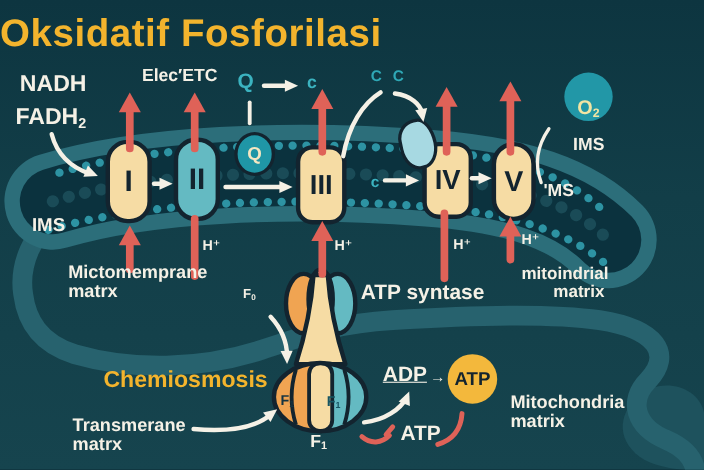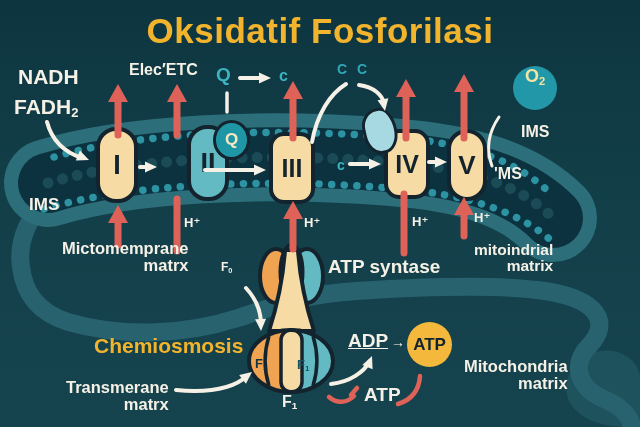--- a/index.html
+++ b/index.html
@@ -2,21 +2,21 @@
 <html><head>
 <meta charset="utf-8">
 <style>
   html,body{margin:0;padding:0;background:#0b2a32;}
   #stage{
     position:relative;width:640px;height:427px;overflow:hidden;
     background:linear-gradient(180deg,#0d3540 0%,#123e48 42%,#16444e 100%);
     font-family:"Liberation Sans","DejaVu Sans",sans-serif;
   }
   #stage svg{position:absolute;left:0;top:0;}
-  .lbl{position:absolute;font-weight:700;color:#f5f1e6;white-space:nowrap;line-height:1.05;text-align:right;}
+  .lbl{position:absolute;font-weight:700;color:#f5f1e6;white-space:nowrap;line-height:1.05;}
   .sub{font-size:0.62em;vertical-align:-0.25em;font-weight:700;}
   .cx{
     position:absolute;border:4px solid #13242f;background:#f6dca4;
     display:flex;align-items:center;justify-content:center;
     font-weight:800;color:#13242f;box-sizing:border-box;
   }
   .round{border-radius:50%;}
   .z1{z-index:1}.z2{z-index:2}.z3{z-index:3}.z4{z-index:4}
 </style>
 </head>
@@ -34,40 +34,40 @@
     <path d="M 48,183 C 130,158 262,152 390,162 C 470,168 520,185 553,218" fill="none" stroke="#0b323e" stroke-width="60" stroke-linecap="round"></path>
 
     <path d="M 54,157 C 134,133 262,127 392,137 C 468,143 515,160 549,192" fill="none" stroke="#2d93a3" stroke-width="7.5" stroke-linecap="round" stroke-dasharray="0.1 12.5"></path>
     <path d="M 44,209 C 128,184 262,178 390,188 C 468,194 522,212 556,245" fill="none" stroke="#2d93a3" stroke-width="7.5" stroke-linecap="round" stroke-dasharray="0.1 12.5"></path>
     <path d="M 48,183 C 130,158 262,152 390,162 C 470,168 520,185 553,218" fill="none" stroke="#1a4b57" stroke-width="11" stroke-linecap="round" stroke-dasharray="0.1 15"></path>
   </svg>
 
   <div class="cx z2" style="left:96px;top:127px;width:42px;height:76px;border-radius:20px;font-size:27px;">
     <span>I</span>
   </div>
-  <div class="cx z2" style="left:158px;top:125px;width:42px;height:76px;border-radius:20px;font-size:27px;background:#64bac2;margin-left:29px;">
+  <div class="cx z2" style="left:158px;top:125px;width:42px;height:76px;border-radius:20px;font-size:27px;background:#64bac2;">
     <span>II</span>
   </div>
   <div class="cx z2" style="left:269px;top:132px;width:46px;height:72px;border-radius:15px;font-size:25px;">
     <span>III</span>
   </div>
   <div class="cx z2" style="left:384px;top:129px;width:46px;height:70px;border-radius:15px;font-size:25px;">
     <span>IV</span>
   </div>
   <div class="cx z2" style="left:447px;top:129px;width:40px;height:72px;border-radius:20px;font-size:26px;">
     <span>V</span>
   </div>
 
   <div class="cx round z2" style="left:213px;top:120px;width:37px;height:40px;border-width:3.5px;background:#1f96a6;font-size:17px;color:#f5e7c2;">
     <span>Q</span>
   </div>
 
   <div class="z2" style="position:absolute;left:363px;top:108px;width:34px;height:46px;background:#a7d9e2;border:3.5px solid #13242f;border-radius:55% 45% 50% 50% / 42% 58% 50% 50%;transform:rotate(-12deg);box-sizing:border-box;"></div>
 
-  <div class="round z2" style="position:absolute;left:513px;top:66px;width:44px;height:44px;background:#2297a7;display:flex;align-items:flex-start;justify-content:center;font-weight:800;font-size:18px;color:#f2e5a3;">
+  <div class="round z2" style="position:absolute;left:513px;top:66px;width:44px;height:44px;background:#2297a7;display:flex;align-items:flex-end;justify-content:center;font-weight:800;font-size:18px;color:#f2e5a3;">
     <span><span>O</span><span class="sub">2</span></span>
   </div>
 
   <div class="round z2" style="position:absolute;left:407px;top:322px;width:45px;height:45px;background:#f3b83c;display:flex;align-items:center;justify-content:center;font-weight:800;font-size:17px;color:#13242f;">
     <span>ATP</span>
   </div>
 
   <svg class="z3" width="640" height="427" viewBox="0 0 640 427" style="pointer-events:none;">
 
     <g>
@@ -139,21 +139,21 @@
       <path d="M 0,0 L -12,5.5 L -12,-5.5 Z" transform="translate(447,162)"></path>
       <path d="M 0,0 L -12,5.5 L -12,-5.5 Z" transform="translate(271,78)"></path>
       <path d="M 0,0 L -12,5.5 L -12,-5.5 Z" transform="translate(89,160) rotate(22)"></path>
       <path d="M 0,0 L -12,5.5 L -12,-5.5 Z" transform="translate(385,111) rotate(80)"></path>
       <path d="M 0,0 L -12,5.5 L -12,-5.5 Z" transform="translate(261,331) rotate(88)"></path>
       <path d="M 0,0 L -12,5.5 L -12,-5.5 Z" transform="translate(252,372) rotate(-38)"></path>
       <path d="M 0,0 L -12,5.5 L -12,-5.5 Z" transform="translate(372,356) rotate(-68)"></path>
     </g>
   </svg>
 
-  <div class="lbl z4" style="left:0;right:0;top:13px;text-align:center;font-size:35px;font-weight:800;color:#f3b42d;letter-spacing:0.5px;">Oksidatif Fosforilasi</div>
+  <div class="lbl z4" style="left:0;right:0;top:13px;text-align:left;font-size:35px;font-weight:800;color:#f3b42d;letter-spacing:0.5px;">Oksidatif Fosforilasi</div>
 
   <div class="lbl z4" style="left:18px;top:66px;font-size:21px;">NADH</div>
   <div class="lbl z4" style="left:14px;top:96px;font-size:21px;">
     <span>FADH</span><span class="sub">2</span>
   </div>
   <div class="lbl z4" style="left:129px;top:62px;font-size:16px;">Elec′ETC</div>
 
   <div class="lbl z4" style="left:216px;top:65px;font-size:19px;color:#3bb3c0;">Q</div>
   <div class="lbl z4" style="left:279px;top:68px;font-size:16px;color:#3bb3c0;">c</div>
   <div class="lbl z4" style="left:337px;top:62px;font-size:14px;color:#2fa8b6;letter-spacing:3px;">C C</div>

